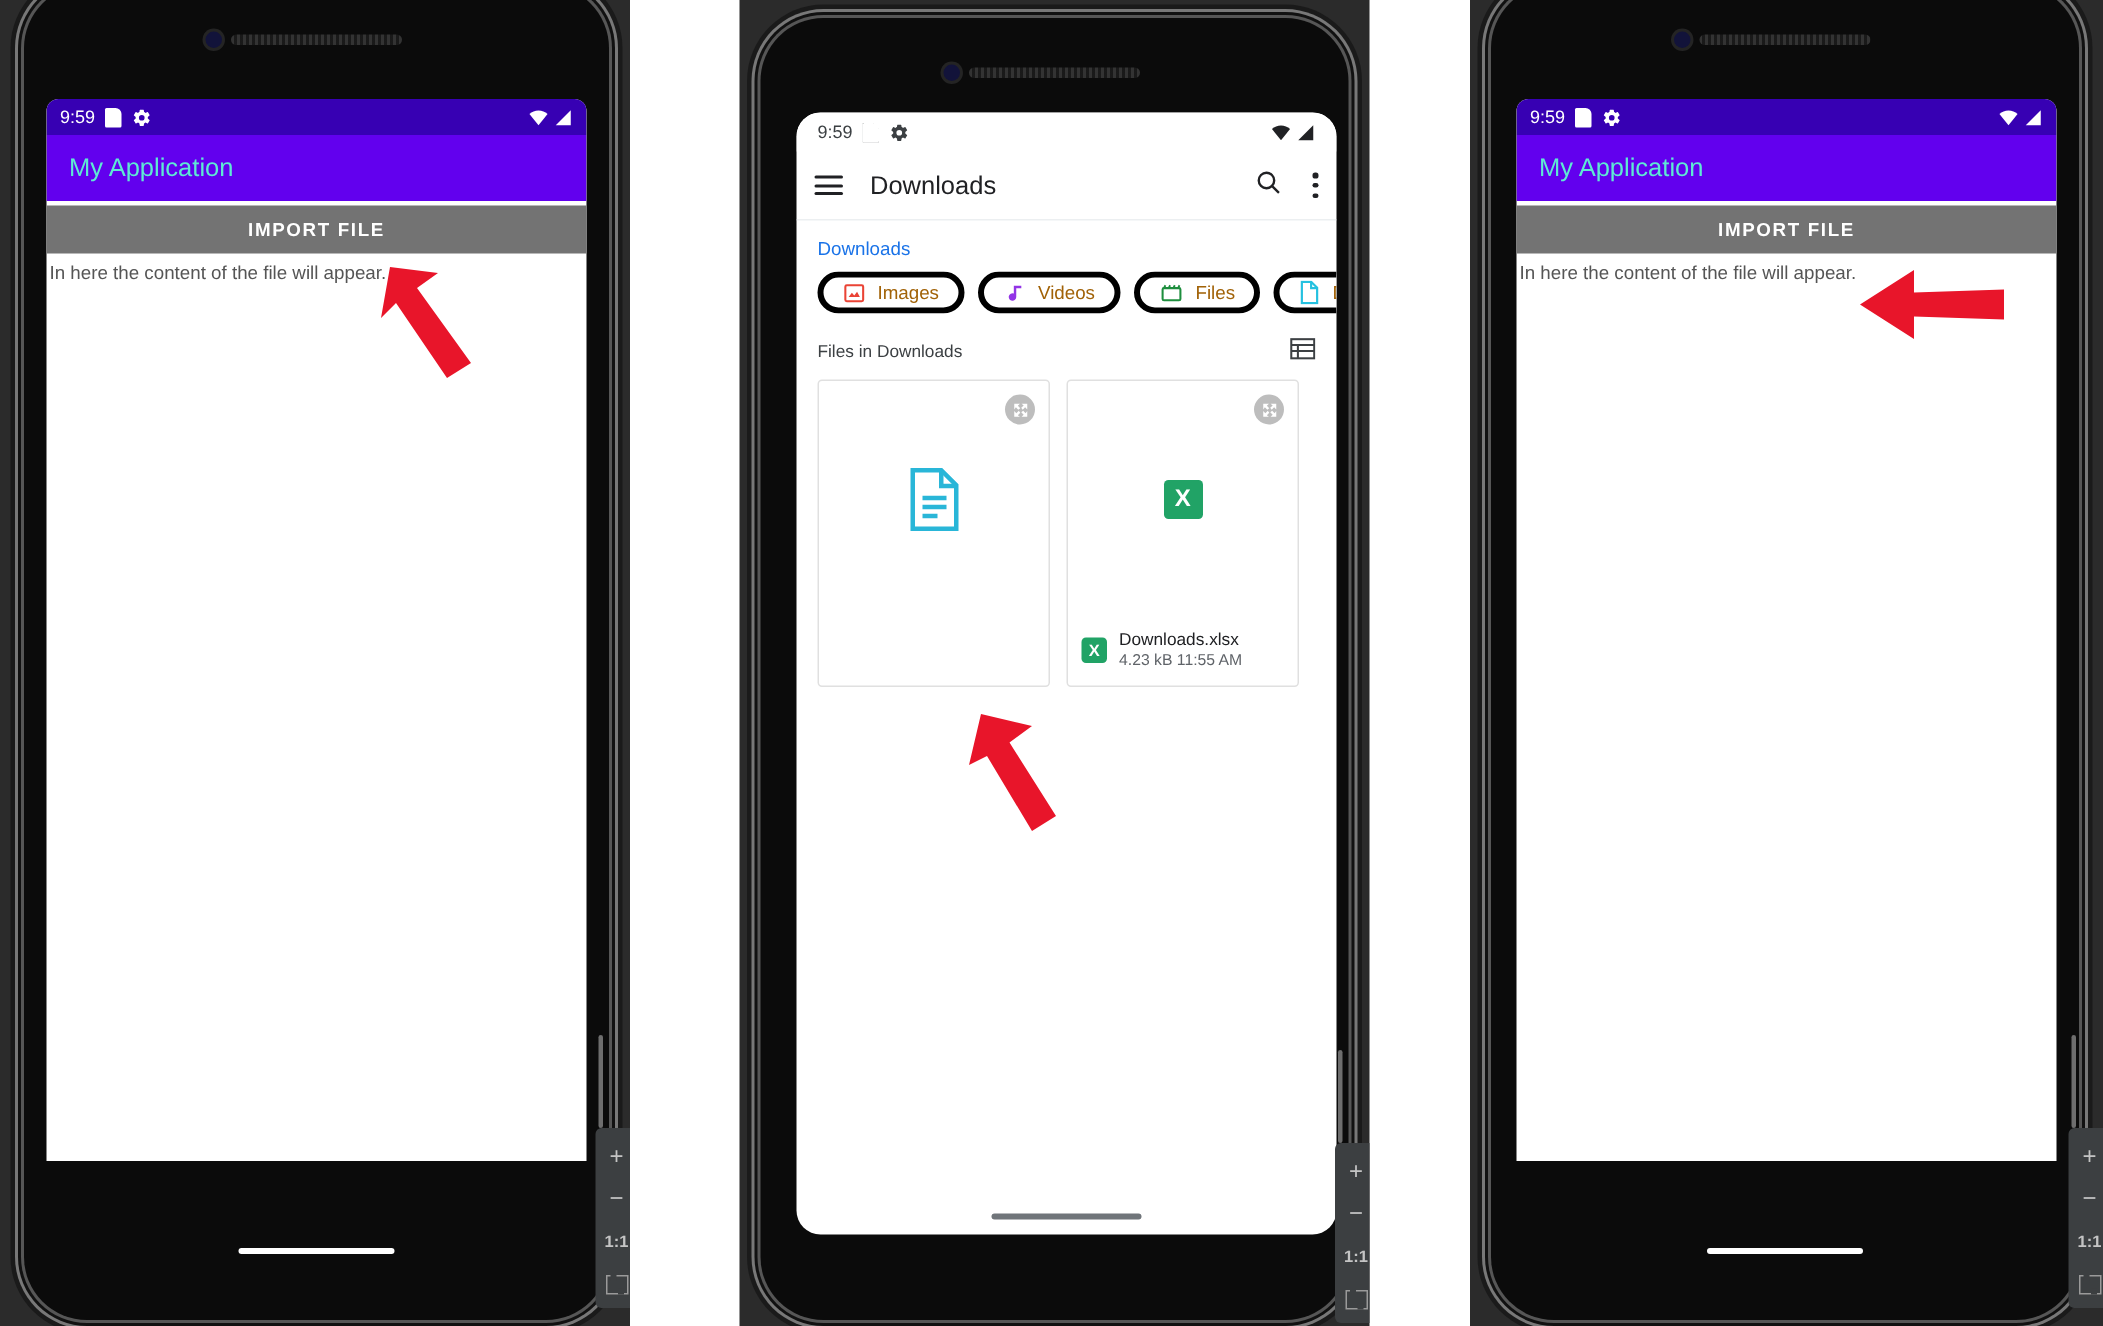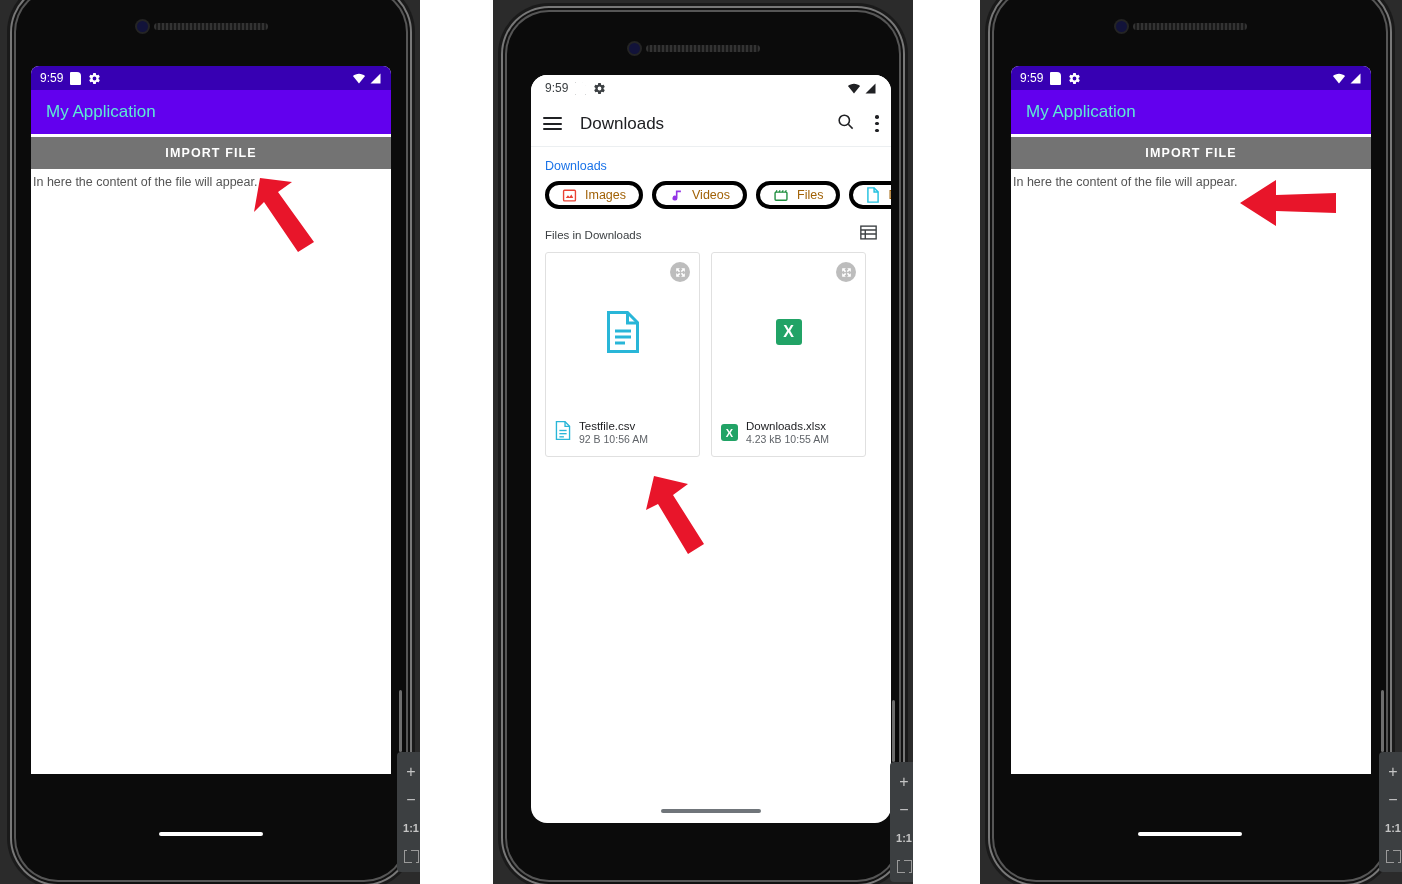--- a/index.html
+++ b/index.html
@@ -510,51 +510,36 @@
             </div>
             <div class="card-thumb">
               <svg width="34" height="42" viewBox="0 0 34 42" fill="none">
                 <path d="M2.5 1.5h19L31.5 11.5V40.5H2.5V1.5z" stroke="#29b6d8" stroke-width="3"></path>
                 <path d="M21.5 1.5V12H31.5" stroke="#29b6d8" stroke-width="3"></path>
                 <line x1="9" y1="20" x2="25" y2="20" stroke="#29b6d8" stroke-width="3"></line>
                 <line x1="9" y1="26" x2="25" y2="26" stroke="#29b6d8" stroke-width="3"></line>
                 <line x1="9" y1="32" x2="19" y2="32" stroke="#29b6d8" stroke-width="3"></line>
               </svg>
             </div>
-            <div class="card-meta">
-              <span>
-                <svg width="16" height="19" viewBox="0 0 34 42" fill="none">
-                  <path d="M2.5 1.5h19L31.5 11.5V40.5H2.5V1.5z" stroke="#29b6d8" stroke-width="3"></path>
-                  <path d="M21.5 1.5V12H31.5" stroke="#29b6d8" stroke-width="3"></path>
-                  <line x1="9" y1="21" x2="25" y2="21" stroke="#29b6d8" stroke-width="3"></line>
-                  <line x1="9" y1="28" x2="25" y2="28" stroke="#29b6d8" stroke-width="3"></line>
-                  <line x1="9" y1="35" x2="19" y2="35" stroke="#29b6d8" stroke-width="3"></line>
-                </svg>
-              </span>
-              <span class="card-meta-text">
-                <span class="card-name" style="display:block">Testfile.csv</span>
-                <span class="card-sub" style="display:block"><span>92 B</span>&nbsp;<span>10:56 AM</span></span>
-              </span>
-            </div>
           </div>
 
           <div class="file-card">
             <div class="card-expand">
               <svg width="13" height="13" viewBox="0 0 24 24" fill="#ffffff">
                   <path d="M4 4h7l-2.6 2.6 3 3L9 11.4 6 8.4 4 11V4zM20 4v7l-2.6-2.6-3 3L12.6 9l3-3L13 4h7zM4 20v-7l2.6 2.6 3-3L11.4 15l-3 3L11 20H4zM20 20h-7l2.6-2.6-3-3L15 12.6l3 3L20 13v7z"></path>
                 </svg>
             </div>
             <div class="card-thumb">
               <span class="xlsx-badge">X</span>
             </div>
             <div class="card-meta">
               <span class="xlsx-badge small">X</span>
               <span class="card-meta-text">
                 <span class="card-name" style="display:block">Downloads.xlsx</span>
-                <span class="card-sub" style="display:block"><span>4.23 kB</span>&nbsp;<span>10:55 AM</span></span>
+                <span class="card-sub" style="display:block"><span>4.23 kB</span>&nbsp;<span>11:55 AM</span></span>
               </span>
             </div>
           </div>
         </div>
 
         <div class="gesture-light"></div>
       </div>
     </div>
 
     <div class="emu-rail" style="left: 399px; top: 700px; height: 62px;"></div>

